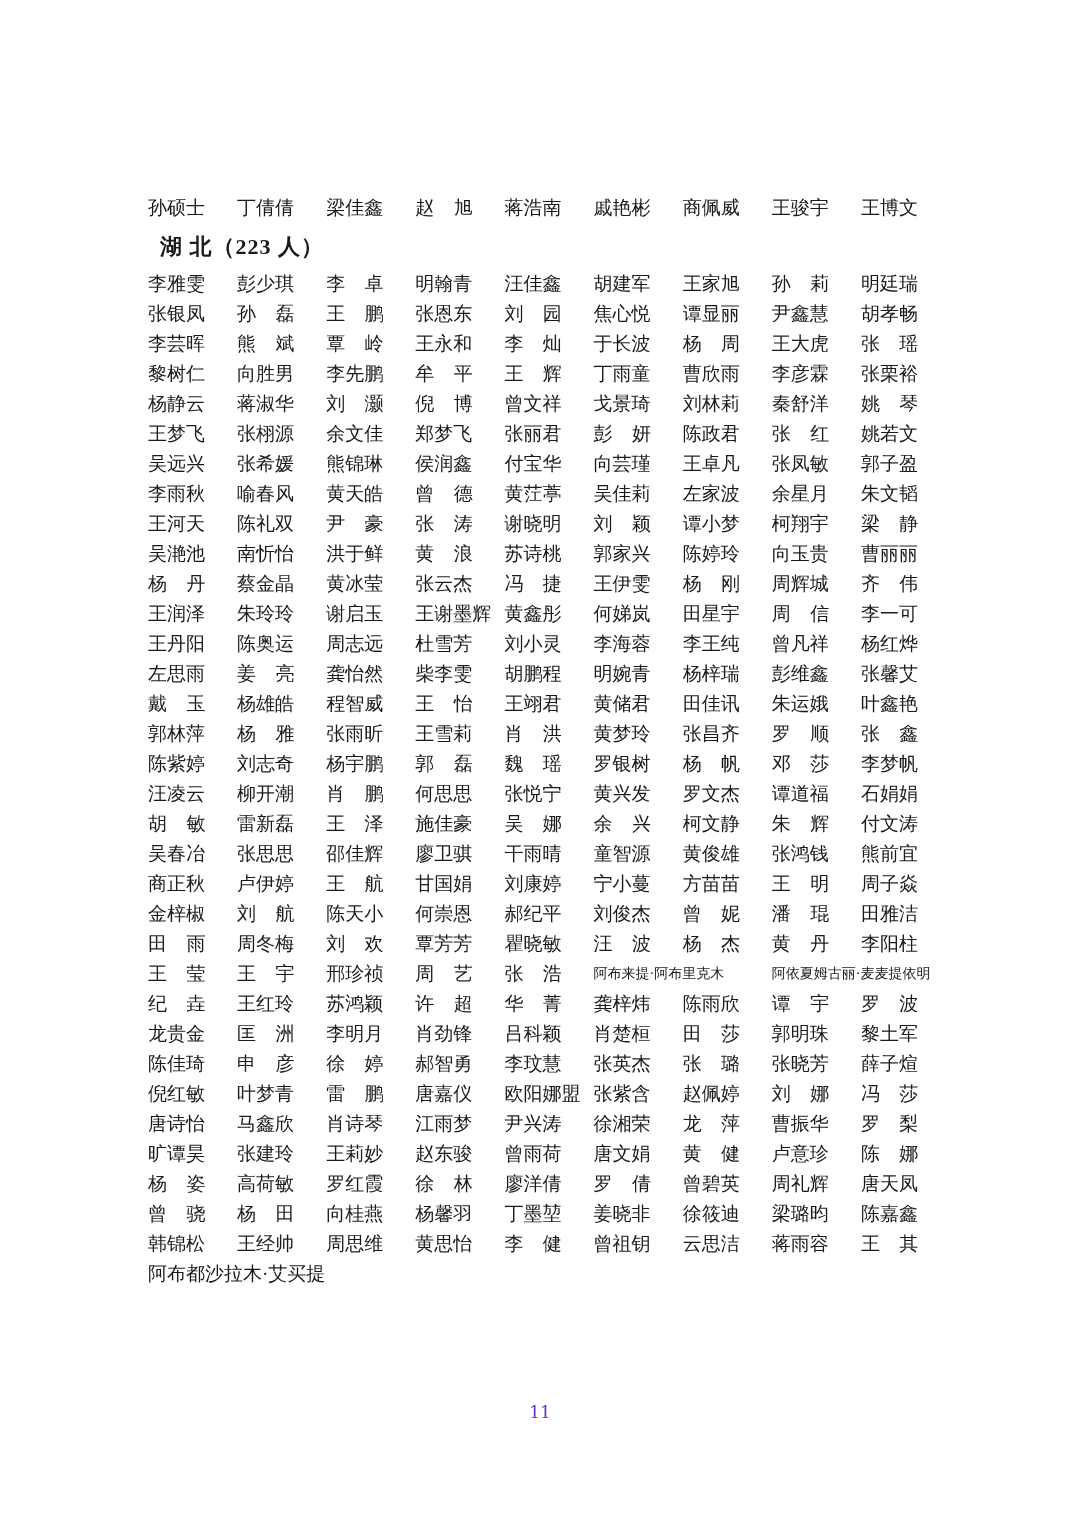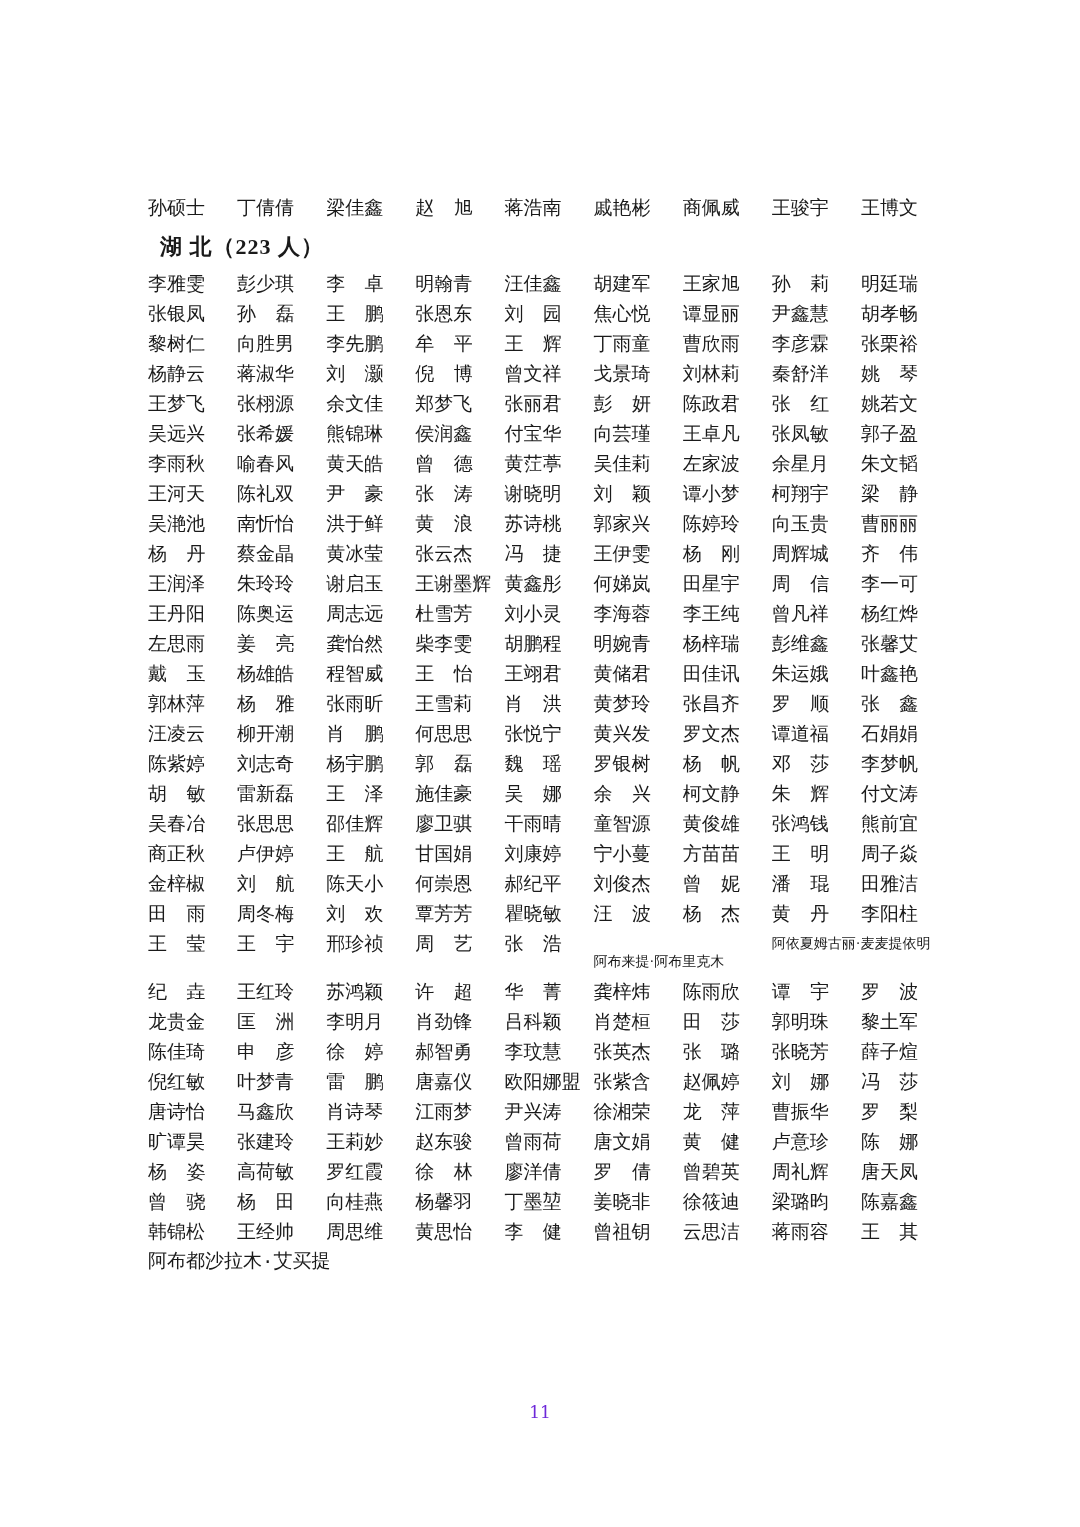--- a/index.html
+++ b/index.html
@@ -18,21 +18,21 @@
   .name-cell{white-space:nowrap;overflow:visible;}
   .name-j2{
     display:inline-block;width:3.02em;
     text-align:justify;text-align-last:justify;white-space:nowrap;
   }
   .section-header{
     font-size:22px;font-weight:bold;line-height:34px;
     margin:7px 0 5px 12px;letter-spacing:1px;
   }
   .small-name{font-size:14px;line-height:30px;white-space:nowrap;}
-  .wide-cell{white-space:nowrap;font-family:Liberation Mono, monospace;}
+  .wide-cell{white-space:nowrap;}
   .page-number{
     position:absolute;top:1402px;left:0;width:100%;
     text-align:center;font-size:17px;color:#6d28d9;
     font-family:"DejaVu Serif","Liberation Serif",serif;
   }
 </style>
 </head>
 <body>
 
 <div class="page">
@@ -65,20 +65,31 @@
         <div class="name-cell"><span class="name-j2">孙磊</span></div>
         <div class="name-cell"><span class="name-j2">王鹏</span></div>
         <div class="name-cell"><span>张恩东</span></div>
         <div class="name-cell"><span class="name-j2">刘园</span></div>
         <div class="name-cell"><span>焦心悦</span></div>
         <div class="name-cell"><span>谭显丽</span></div>
         <div class="name-cell"><span>尹鑫慧</span></div>
         <div class="name-cell"><span>胡孝畅</span></div>
       </div>
       <div class="name-row">
+        <div class="name-cell"><span>李芸晖</span></div>
+        <div class="name-cell"><span class="name-j2">熊斌</span></div>
+        <div class="name-cell"><span class="name-j2">覃岭</span></div>
+        <div class="name-cell"><span>王永和</span></div>
+        <div class="name-cell"><span class="name-j2">李灿</span></div>
+        <div class="name-cell"><span>于长波</span></div>
+        <div class="name-cell"><span class="name-j2">杨周</span></div>
+        <div class="name-cell"><span>王大虎</span></div>
+        <div class="name-cell"><span class="name-j2">张瑶</span></div>
+      </div>
+      <div class="name-row">
         <div class="name-cell"><span>黎树仁</span></div>
         <div class="name-cell"><span>向胜男</span></div>
         <div class="name-cell"><span>李先鹏</span></div>
         <div class="name-cell"><span class="name-j2">牟平</span></div>
         <div class="name-cell"><span class="name-j2">王辉</span></div>
         <div class="name-cell"><span>丁雨童</span></div>
         <div class="name-cell"><span>曹欣雨</span></div>
         <div class="name-cell"><span>李彦霖</span></div>
         <div class="name-cell"><span>张栗裕</span></div>
       </div>
@@ -208,42 +219,42 @@
         <div class="name-cell"><span class="name-j2">杨雅</span></div>
         <div class="name-cell"><span>张雨昕</span></div>
         <div class="name-cell"><span>王雪莉</span></div>
         <div class="name-cell"><span class="name-j2">肖洪</span></div>
         <div class="name-cell"><span>黄梦玲</span></div>
         <div class="name-cell"><span>张昌齐</span></div>
         <div class="name-cell"><span class="name-j2">罗顺</span></div>
         <div class="name-cell"><span class="name-j2">张鑫</span></div>
       </div>
       <div class="name-row">
+        <div class="name-cell"><span>陈紫婷</span></div>
+        <div class="name-cell"><span>刘志奇</span></div>
+        <div class="name-cell"><span>杨宇鹏</span></div>
+        <div class="name-cell"><span class="name-j2">郭磊</span></div>
+        <div class="name-cell"><span class="name-j2">魏瑶</span></div>
+        <div class="name-cell"><span>罗银树</span></div>
+        <div class="name-cell"><span class="name-j2">杨帆</span></div>
+        <div class="name-cell"><span class="name-j2">邓莎</span></div>
+        <div class="name-cell"><span>李梦帆</span></div>
+      </div>
+      <div class="name-row">
         <div class="name-cell"><span>汪凌云</span></div>
         <div class="name-cell"><span>柳开潮</span></div>
         <div class="name-cell"><span class="name-j2">肖鹏</span></div>
         <div class="name-cell"><span>何思思</span></div>
         <div class="name-cell"><span>张悦宁</span></div>
         <div class="name-cell"><span>黄兴发</span></div>
         <div class="name-cell"><span>罗文杰</span></div>
         <div class="name-cell"><span>谭道福</span></div>
         <div class="name-cell"><span>石娟娟</span></div>
       </div>
       <div class="name-row">
-        <div class="name-cell"><span>陈紫婷</span></div>
-        <div class="name-cell"><span>刘志奇</span></div>
-        <div class="name-cell"><span>杨宇鹏</span></div>
-        <div class="name-cell"><span class="name-j2">郭磊</span></div>
-        <div class="name-cell"><span class="name-j2">魏瑶</span></div>
-        <div class="name-cell"><span>罗银树</span></div>
-        <div class="name-cell"><span class="name-j2">杨帆</span></div>
-        <div class="name-cell"><span class="name-j2">邓莎</span></div>
-        <div class="name-cell"><span>李梦帆</span></div>
-      </div>
-      <div class="name-row">
         <div class="name-cell"><span class="name-j2">胡敏</span></div>
         <div class="name-cell"><span>雷新磊</span></div>
         <div class="name-cell"><span class="name-j2">王泽</span></div>
         <div class="name-cell"><span>施佳豪</span></div>
         <div class="name-cell"><span class="name-j2">吴娜</span></div>
         <div class="name-cell"><span class="name-j2">余兴</span></div>
         <div class="name-cell"><span>柯文静</span></div>
         <div class="name-cell"><span class="name-j2">朱辉</span></div>
         <div class="name-cell"><span>付文涛</span></div>
       </div>
@@ -290,21 +301,21 @@
         <div class="name-cell"><span class="name-j2">杨杰</span></div>
         <div class="name-cell"><span class="name-j2">黄丹</span></div>
         <div class="name-cell"><span>李阳柱</span></div>
       </div>
       <div class="name-row">
         <div class="name-cell"><span class="name-j2">王莹</span></div>
         <div class="name-cell"><span class="name-j2">王宇</span></div>
         <div class="name-cell"><span>邢珍祯</span></div>
         <div class="name-cell"><span class="name-j2">周艺</span></div>
         <div class="name-cell"><span class="name-j2">张浩</span></div>
-        <div class="name-cell small-name" style="grid-column: 6 / span 2; margin-top: 18px;"><span>阿布来提·阿布里克木</span></div>
+        <div class="name-cell small-name" style="grid-column: 6 / span 2;"><span>阿布来提·阿布里克木</span></div>
         <div class="name-cell small-name" style="grid-column: 8 / span 2;"><span>阿依夏姆古丽·麦麦提依明</span></div>
       </div>
       <div class="name-row">
         <div class="name-cell"><span class="name-j2">纪垚</span></div>
         <div class="name-cell"><span>王红玲</span></div>
         <div class="name-cell"><span>苏鸿颖</span></div>
         <div class="name-cell"><span class="name-j2">许超</span></div>
         <div class="name-cell"><span class="name-j2">华菁</span></div>
         <div class="name-cell"><span>龚梓炜</span></div>
         <div class="name-cell"><span>陈雨欣</span></div>

